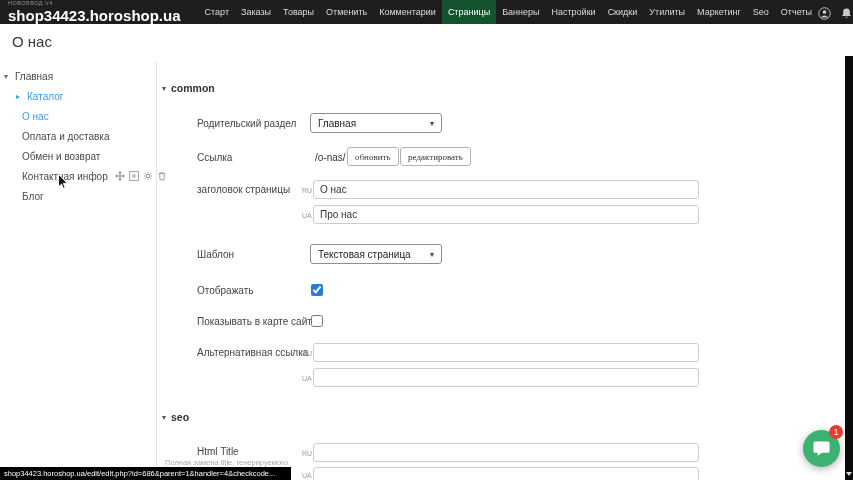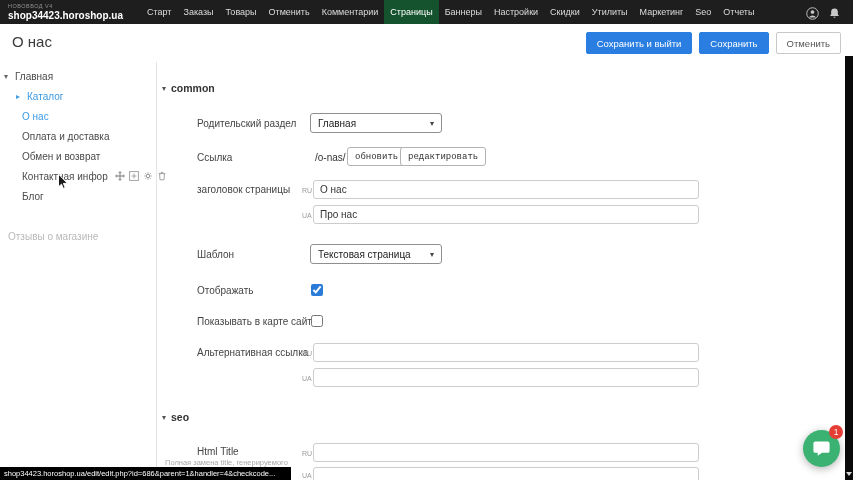--- a/index.html
+++ b/index.html
@@ -5,21 +5,21 @@
   * { margin:0; padding:0; box-sizing:border-box; }
   html,body { width:853px; height:480px; }
   .screen {
     position:relative; width:853px; height:480px; overflow:hidden;
     background:#fff; font-family:"Liberation Sans","DejaVu Sans",sans-serif;
   }
   
   .navbar { position:absolute; top:0; left:0; right:0; height:24px; background:#1e1e1e; display:flex; align-items:center; z-index:30; }
   .logo { padding:0 8px; cursor:pointer; line-height:1; }
   .logo-super { font-size:5.5px; color:#919191; letter-spacing:.5px; }
-  .logo-domain { font-size:10px; font-weight:bold; color:#fff; margin-top:1.5px; }
+  .logo-domain { font-size:15px; font-weight:bold; color:#fff; margin-top:1.5px; }
   .menu { display:flex; height:100%; margin-left:10px; }
   .menu-item { display:flex; align-items:center; padding:0 6px; font-size:9px; color:#dcdcdc; cursor:pointer; text-decoration:none; white-space:nowrap; }
   .menu-item.active { background:#14532d; color:#fff; }
   .nav-icons { margin-left:auto; display:flex; align-items:center; gap:9px; padding-right:12px; }
   .nav-icon { width:13px; height:13px; cursor:pointer; display:block; }
   
   .header-bar { position:absolute; top:24px; left:0; right:8px; height:38px; background:#fff; }
   .page-title { position:absolute; left:12px; top:9px; font-size:15px; color:#3b3b3b; }
   .header-actions { position:absolute; right:4px; top:8px; display:flex; gap:7px; }
   .btn { height:22px; padding:0 10px; font-size:9.5px; border-radius:2px; display:flex; align-items:center; cursor:pointer; border:1px solid transparent; font-family:inherit; }
@@ -36,21 +36,21 @@
   .row-icons span { display:block; cursor:pointer; height:10px; }
   
   .section-head { position:absolute; display:flex; align-items:center; gap:5px; font-size:10.5px; font-weight:bold; color:#333; cursor:pointer; }
   .section-head .caret { font-size:8px; color:#555; font-weight:normal; }
   .flabel { position:absolute; font-size:10px; color:#444; white-space:nowrap;margin-left:32px; }
   .hint { position:absolute; font-size:7.5px; color:#a8a8a8; white-space:nowrap; }
   .lang { position:absolute; font-size:7px; color:#999; }
   .tinput { position:absolute; height:19px; width:386px; border:1px solid #ccc; border-radius:3px; font-size:10px; color:#333; padding:0 6px; background:#fff; font-family:inherit; outline:none; }
   .select { position:absolute; width:132px; height:20px; border:1px solid #8f8f8f; border-radius:3px; background:#fff; display:flex; align-items:center; justify-content:space-between; padding:0 7px; font-size:10px; color:#222; cursor:pointer; }
   .select .sel-caret { font-size:8px; color:#444; }
-  .mini-btn { position:absolute; height:19px; padding:0 7px; border:1px solid #b3b3b3; border-radius:3px; background:#fff; font-size:9px; color:#333; display:flex; align-items:center; cursor:pointer; font-family:Liberation Mono, monospace; }
+  .mini-btn { position:absolute; height:19px; padding:0 7px; border:1px solid #b3b3b3; border-radius:3px; background:#fff; font-size:9px; color:#333; display:flex; align-items:center; cursor:pointer; font-family:Liberation Serif, serif; }
   .linkpath { position:absolute; font-size:10px; color:#333; }
   .checkbox { position:absolute; width:12px; height:12px; accent-color:#2b7cd8; cursor:pointer; }
   
   .statusbar { position:absolute; left:0; bottom:0; height:13px; background:#000; color:#fff; font-size:7.5px; line-height:13px; padding:0 16px 0 4px; z-index:60; white-space:nowrap; }
   .scrollstrip { position:absolute; top:56px; right:0; width:8px; bottom:0; background:#0a0a0a; z-index:55; }
   .scroll-down { position:absolute; bottom:4px; left:1px; width:0; height:0; border-left:3px solid transparent; border-right:3px solid transparent; border-top:4px solid #d8d8d8; }
   .chat { position:absolute; right:13px; bottom:13px; width:37px; height:37px; border-radius:50%; background:#3bb272; display:flex; align-items:center; justify-content:center; box-shadow:0 2px 8px rgba(0,0,0,.3); cursor:pointer; z-index:70; }
   .chat-badge { position:absolute; top:-5px; right:-3px; min-width:14px; height:14px; border-radius:8px; background:#e53e35; color:#fff; font-size:8.5px; display:flex; align-items:center; justify-content:center; padding:0 3px; }
   .cursor { position:absolute; left:57px; top:173px; z-index:100; pointer-events:none; }
 </style>
@@ -91,25 +91,20 @@
         <svg width="13" height="13" viewBox="0 0 14 14">
             <path d="M7 1.6a3.6 3.6 0 0 0-3.6 3.6v2.6L2.2 9.6h9.6l-1.2-1.8V5.2A3.6 3.6 0 0 0 7 1.6z" fill="#c9c9c9"></path>
             <path d="M5.8 10.4a1.2 1.2 0 0 0 2.4 0z" fill="#c9c9c9"></path>
           </svg>
       </span>
     </div>
   </header>
 
   <div class="header-bar">
     <div class="page-title">О нас</div>
-    <div class="header-actions">
-      <button class="btn btn-blue">Сохранить и выйти</button>
-      <button class="btn btn-blue">Сохранить</button>
-      <button class="btn btn-white">Отменить</button>
-    </div>
   </div>
 
   <aside class="sidebar">
     <div class="tree-item" style="top:4px;left:4px">
       <span class="caret">▾</span>
       <span>Главная</span>
     </div>
     <div class="tree-item blue" style="top:24px;left:16px">
       <span class="caret">▸</span>
       <span>Каталог</span>
@@ -137,23 +132,20 @@
               <path d="M5 1.2v1.4M5 7.4v1.4M1.2 5h1.4M7.4 5h1.4M2.3 2.3l1 1M6.7 6.7l1 1M7.7 2.3l-1 1M3.3 6.7l-1 1" stroke="#9a9a9a" stroke-width="1"></path>
               <circle cx="5" cy="5" r="1.7" fill="none" stroke="#9a9a9a"></circle>
             </svg></span>
         <span><svg width="10" height="10" viewBox="0 0 10 10">
               <path d="M1.6 2.6h6.8M4 2.6V1.4h2v1.2M2.6 2.6l.4 6.2h4l.4-6.2" fill="none" stroke="#9a9a9a" stroke-width=".9"></path>
             </svg></span>
       </span>
     </div>
     <div class="tree-item" style="top:124px;left:22px">
       <span>Блог</span>
-    </div>
-    <div class="tree-item disabled" style="top:164px;left:8px">
-      <span>Отзывы о магазине</span>
     </div>
   </aside>
 
   <main>
     <div class="section-head" style="left:162px;top:82px">
       <span class="caret">▾</span>
       <span>common</span>
     </div>
 
     <label class="flabel" style="left:165px;top:118px">Родительский раздел</label>

